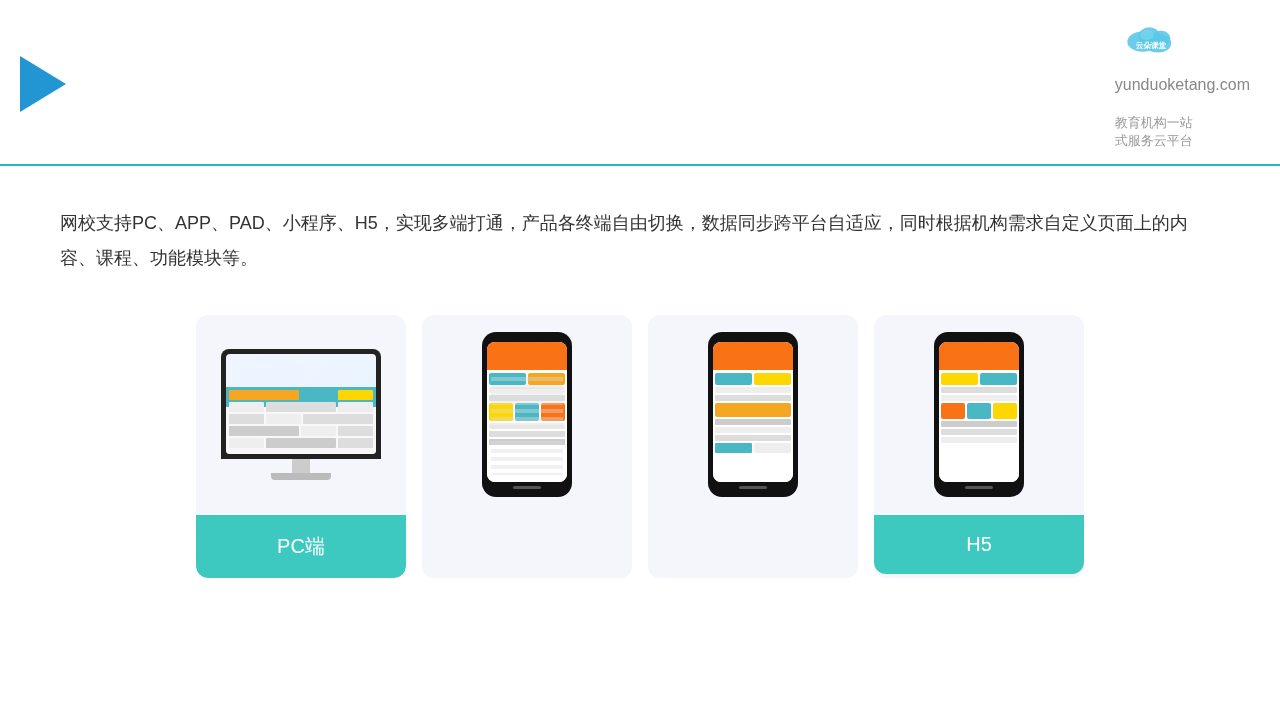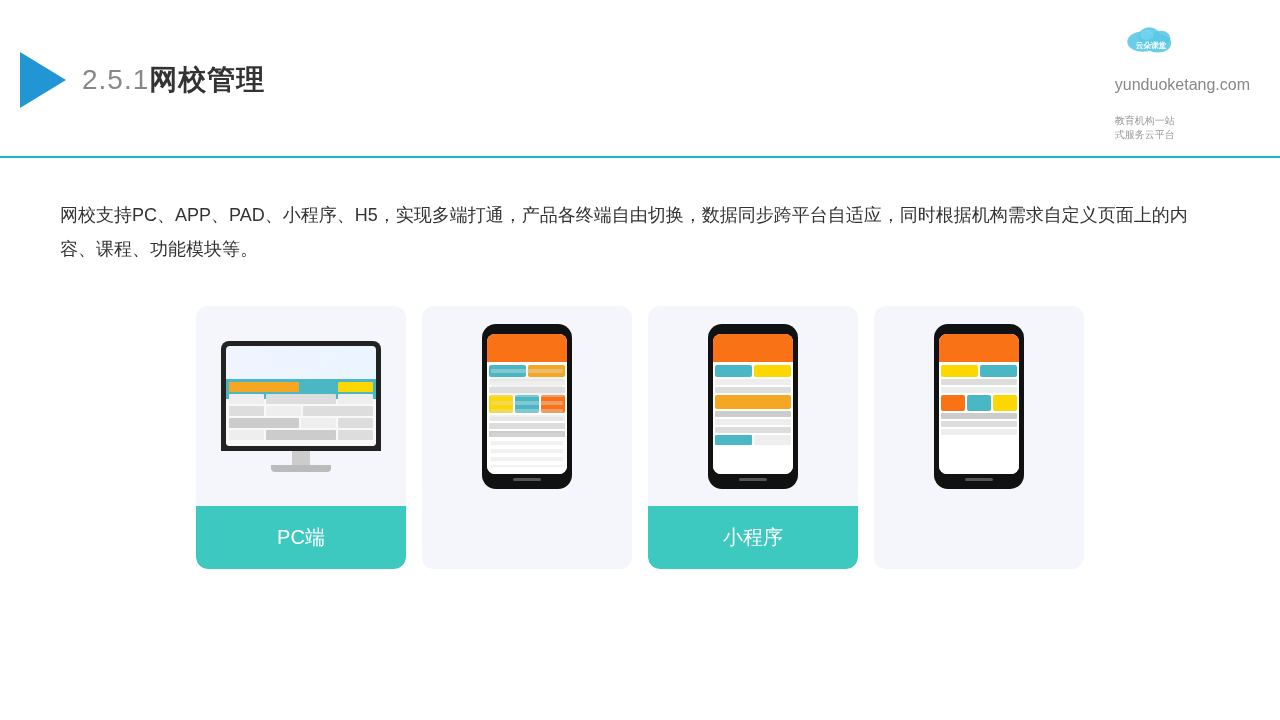--- a/index.html
+++ b/index.html
@@ -238,36 +238,35 @@
       background: #f5a623;
       border-radius: 2px;
     }
   </style>
 </head>
 <body>
 
 <div class="header">
   <div class="header-left">
     <div class="logo-triangle"></div>
-    <h1 class="header-title"><span style="color:#888;font-weight:400;">2.5.1</span>网校管理</h1>
   </div>
   <div class="header-logo">
     <svg class="cloud-icon" viewBox="0 0 80 45" xmlns="http://www.w3.org/2000/svg">
 
       <ellipse cx="30" cy="28" rx="18" ry="12" fill="#5bc8e8" opacity="0.9"></ellipse>
       <ellipse cx="48" cy="30" rx="16" ry="11" fill="#5bc8e8" opacity="0.9"></ellipse>
       <ellipse cx="38" cy="22" rx="13" ry="11" fill="#5bc8e8" opacity="0.9"></ellipse>
       <ellipse cx="52" cy="24" rx="11" ry="9" fill="#5bc8e8" opacity="0.9"></ellipse>
 
       <ellipse cx="35" cy="20" rx="8" ry="6" fill="#7dd8f0" opacity="0.6"></ellipse>
 
       <text x="40" y="35" text-anchor="middle" font-size="9" fill="#fff" font-family="Microsoft YaHei, sans-serif" font-weight="600">云朵课堂</text>
     </svg>
     <div style="font-size:16px;color:#888;">yunduoketang.com</div>
-    <div style="font-size:10px;color:#999;text-align:center;line-height:1.4;">教育机构一站<br>式服务云平台</div>
+    <div style="font-size:13px;color:#999;text-align:center;line-height:1.4;">教育机构一站<br>式服务云平台</div>
   </div>
 </div>
 
 <div class="description">
   <p>网校支持PC、APP、PAD、小程序、H5，实现多端打通，产品各终端自由切换，数据同步跨平台自适应，同时根据机构需求自定义页面上的内容、课程、功能模块等。</p>
 </div>
 
 <div class="cards-container">
 
   <div class="card">
@@ -363,21 +362,20 @@
               <div style="display:flex;gap:2px;height:10px;">
                 <div style="flex:1;background:#4ab8c4;border-radius:1px;"></div>
                 <div style="flex:1;background:#eee;border-radius:1px;"></div>
               </div>
             </div>
           </div>
         </div>
         <div class="phone-home-bar"></div>
       </div>
     </div>
-    <div class="card-label">小程序</div>
   </div>
 
   <div class="card">
     <div class="card-image-area">
       <div class="phone-frame" style="width:90px;height:165px;">
         <div class="phone-notch"></div>
         <div class="phone-screen">
           <div style="width:100%;height:100%;background:linear-gradient(to bottom, #f97316 0%, #f97316 20%, #fff 20%);position:relative;">
             <div style="position:absolute;top:22%;left:3%;right:3%;bottom:3%;display:flex;flex-direction:column;gap:2px;">
               <div style="display:flex;gap:2px;height:12px;">
@@ -393,15 +391,16 @@
               </div>
               <div style="height:6px;background:#ccc;border-radius:1px;"></div>
               <div style="height:6px;background:#ddd;border-radius:1px;"></div>
               <div style="height:6px;background:#eee;border-radius:1px;"></div>
             </div>
           </div>
         </div>
         <div class="phone-home-bar"></div>
       </div>
     </div>
+    <div class="card-label">H5</div>
   </div>
 
 </div>
 
 </body></html>

